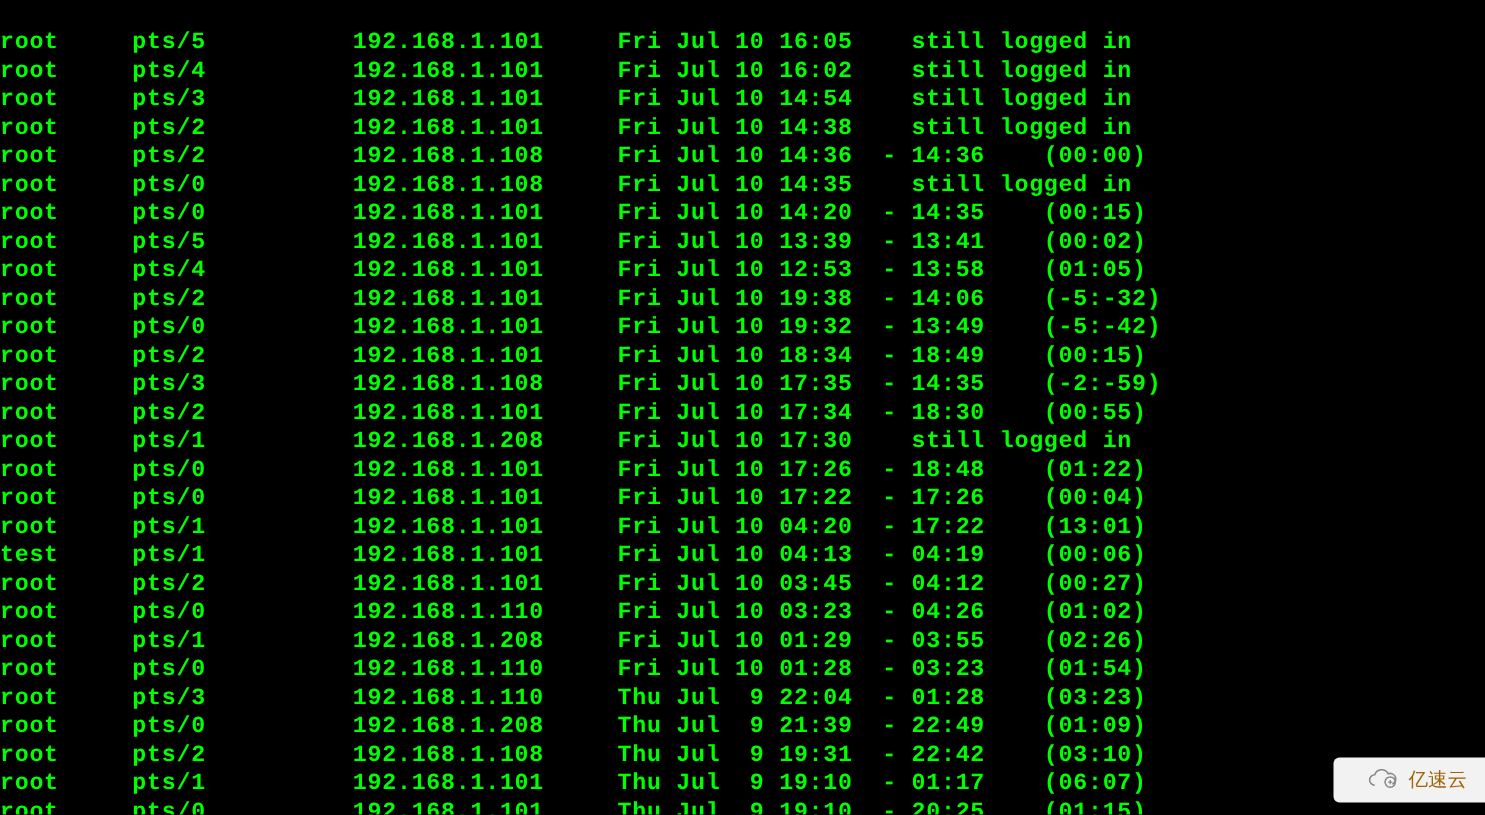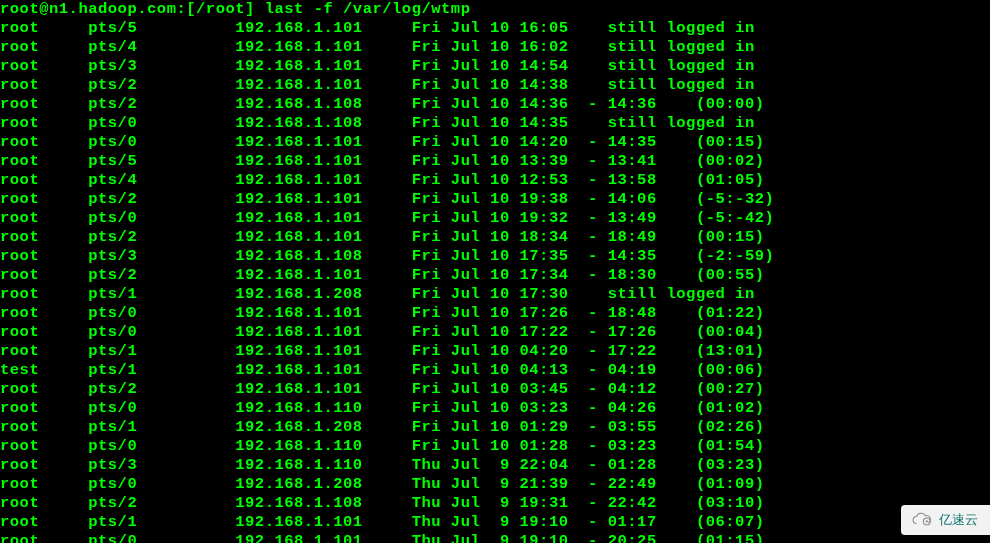--- a/index.html
+++ b/index.html
@@ -19,41 +19,41 @@
     .terminal {
       white-space: pre;
       line-height: 19px;
       padding: 0;
     }
     .watermark {
       position: absolute;
       bottom: 8px;
       right: 0;
       background: #f2f2f2;
-      color: #0f766e;
-      padding: 6px 12px 6px 10px;
+      color: #a16207;
+      padding: 6px 12px 6px 22px;
       display: flex;
       align-items: center;
       gap: 6px;
       font-family: Arial, sans-serif;
       font-size: 13px;
       font-weight: normal;
       border-top-left-radius: 4px;
       border-bottom-left-radius: 4px;
       letter-spacing: 0;
     }
     .watermark svg {
       width: 22px;
       height: 16px;
     }
   </style>
 </head>
 <body>
 
-<div class="terminal"><span>root@n1.hadoop.com:[/root] last -f /var/log/wtmp</span>
+<div class="terminal">
 <div id="rows">root     pts/5          192.168.1.101     Fri Jul 10 16:05    still logged in
 root     pts/4          192.168.1.101     Fri Jul 10 16:02    still logged in
 root     pts/3          192.168.1.101     Fri Jul 10 14:54    still logged in
 root     pts/2          192.168.1.101     Fri Jul 10 14:38    still logged in
 root     pts/2          192.168.1.108     Fri Jul 10 14:36  - 14:36    (00:00)
 root     pts/0          192.168.1.108     Fri Jul 10 14:35    still logged in
 root     pts/0          192.168.1.101     Fri Jul 10 14:20  - 14:35    (00:15)
 root     pts/5          192.168.1.101     Fri Jul 10 13:39  - 13:41    (00:02)
 root     pts/4          192.168.1.101     Fri Jul 10 12:53  - 13:58    (01:05)
 root     pts/2          192.168.1.101     Fri Jul 10 19:38  - 14:06    (-5:-32)

